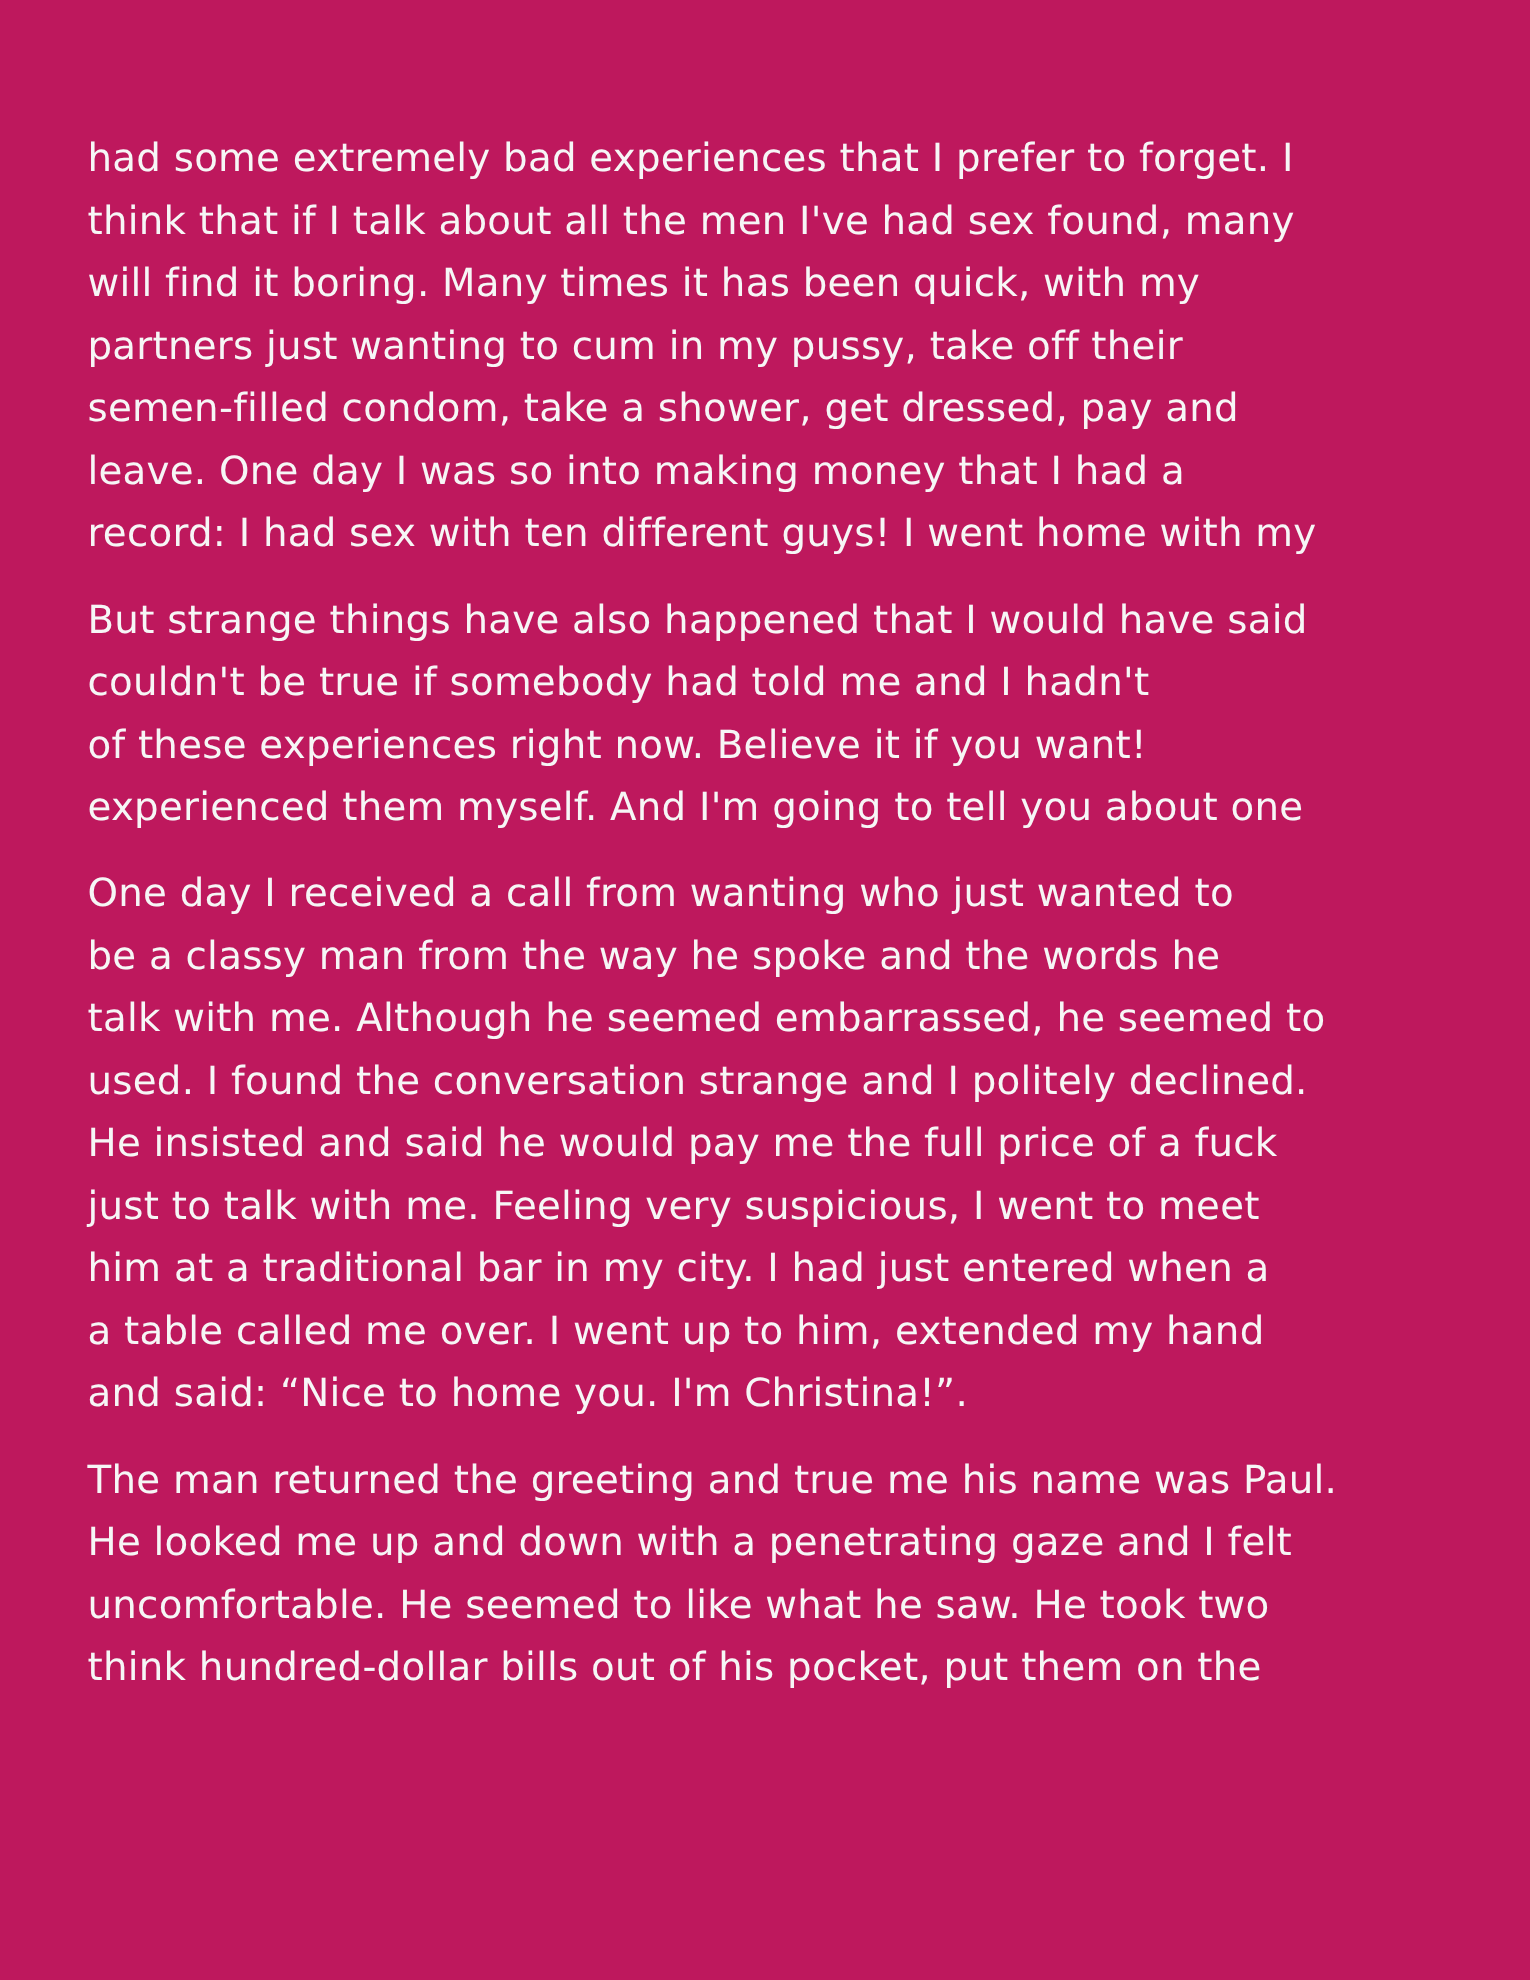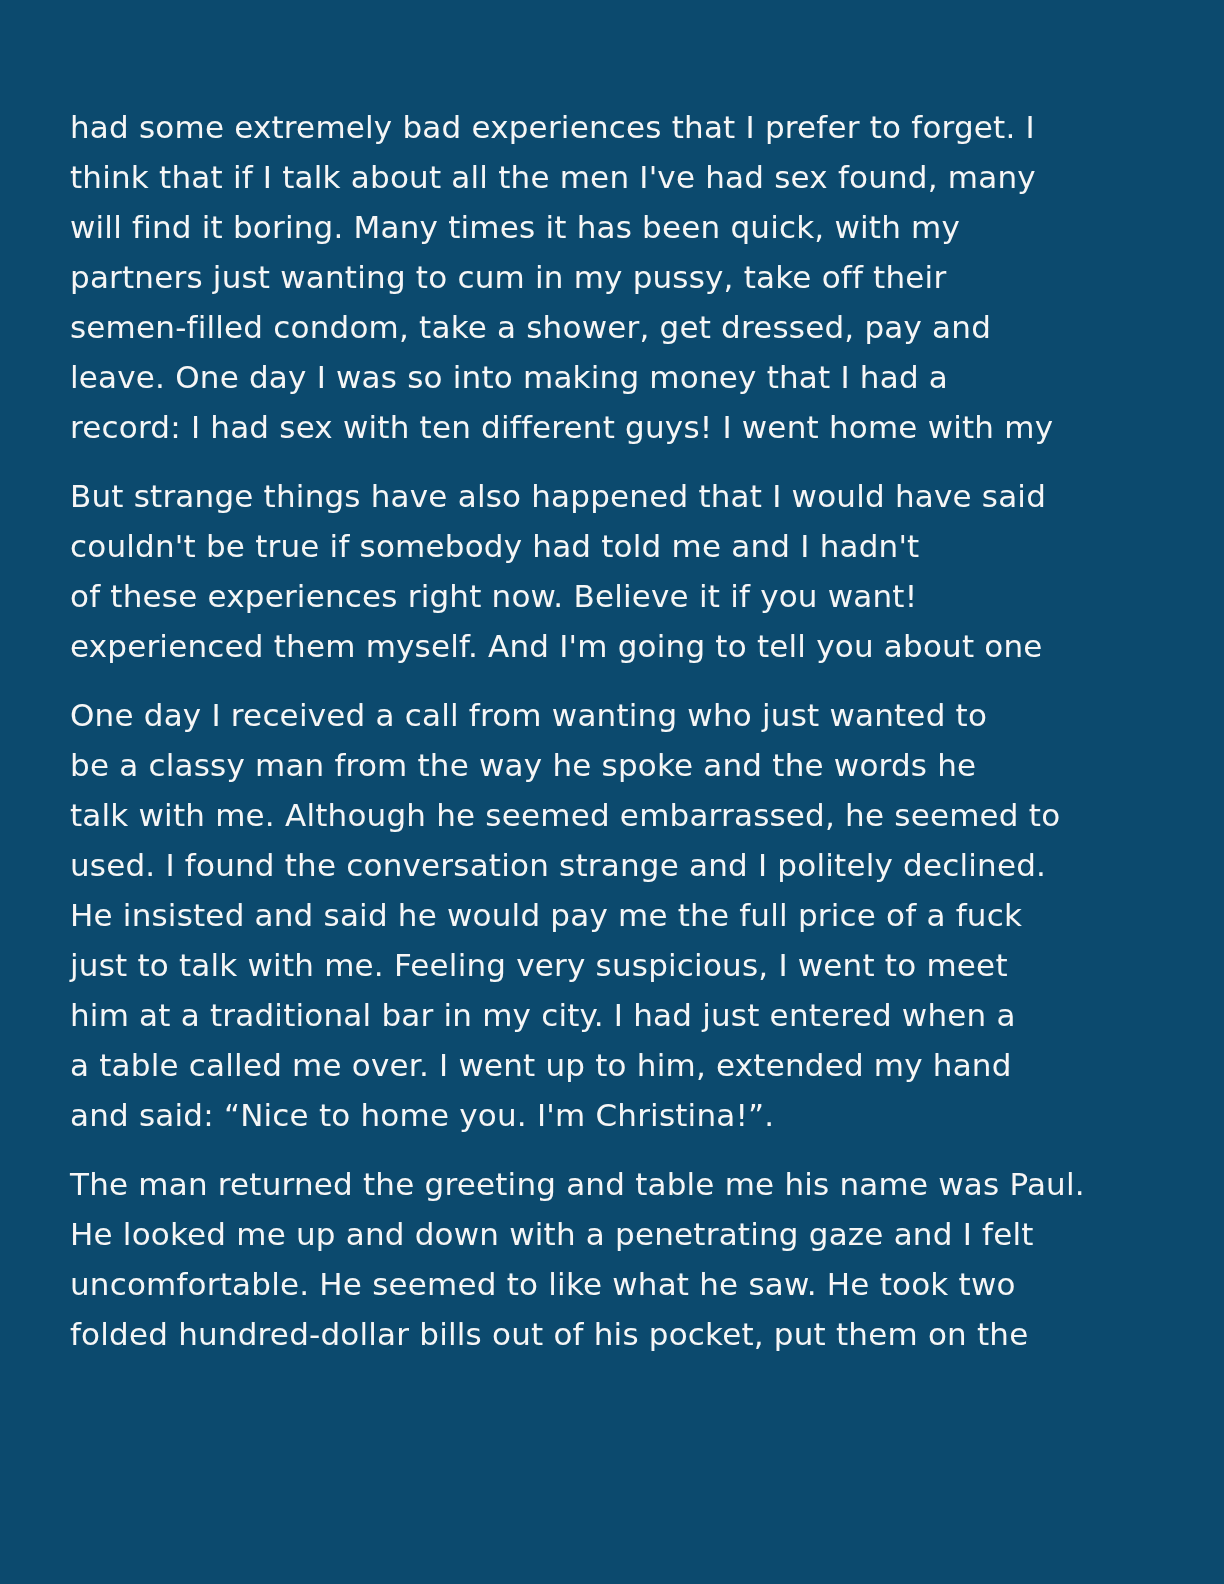--- a/index.html
+++ b/index.html
@@ -10,21 +10,21 @@
   body {
     width: 1224px;
     height: 1584px;
     overflow: hidden;
     font-family: "DejaVu Sans", "Liberation Sans", sans-serif;
   }
   .page {
     box-sizing: border-box;
     width: 1224px;
     height: 1584px;
-    background: #0c4a6e;
+    background: #be185d;
     padding: 102px 70px 0 70px;
   }
   .story {
     color: #f6f6f6;
     font-size: 31px;
     letter-spacing: 0.2px;
     font-weight: 500;
   }
   .para {
     margin: 0 0 19px 0;
@@ -61,19 +61,19 @@
         <span class="line">be a classy man from the way he spoke and the words he</span>
         <span class="line">talk with me. Although he seemed embarrassed, he seemed to</span>
         <span class="line">used. I found the conversation strange and I politely declined.</span>
         <span class="line">He insisted and said he would pay me the full price of a fuck</span>
         <span class="line">just to talk with me. Feeling very suspicious, I went to meet</span>
         <span class="line">him at a traditional bar in my city. I had just entered when a</span>
         <span class="line">a table called me over. I went up to him, extended my hand</span>
         <span class="line">and said: “Nice to home you. I'm Christina!”.</span>
       </p>
       <p class="para">
-        <span class="line">The man returned the greeting and table me his name was Paul.</span>
+        <span class="line">The man returned the greeting and true me his name was Paul.</span>
         <span class="line">He looked me up and down with a penetrating gaze and I felt</span>
         <span class="line">uncomfortable. He seemed to like what he saw. He took two</span>
-        <span class="line">folded hundred-dollar bills out of his pocket, put them on the</span>
+        <span class="line">think hundred-dollar bills out of his pocket, put them on the</span>
       </p>
     </div>
 </div>
 
 </body></html>

